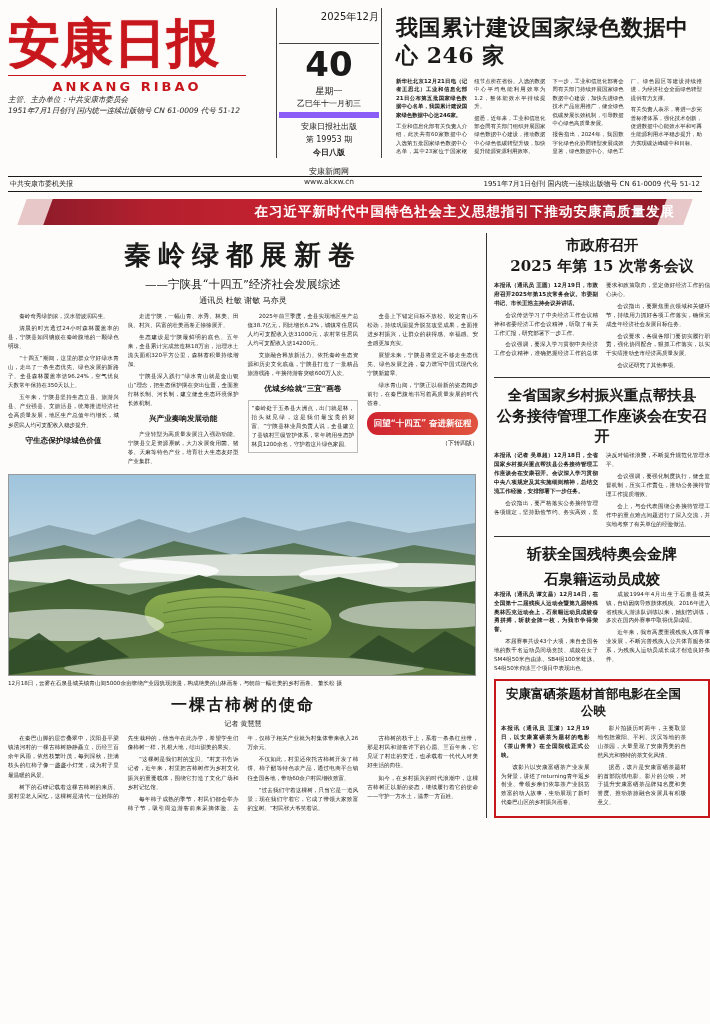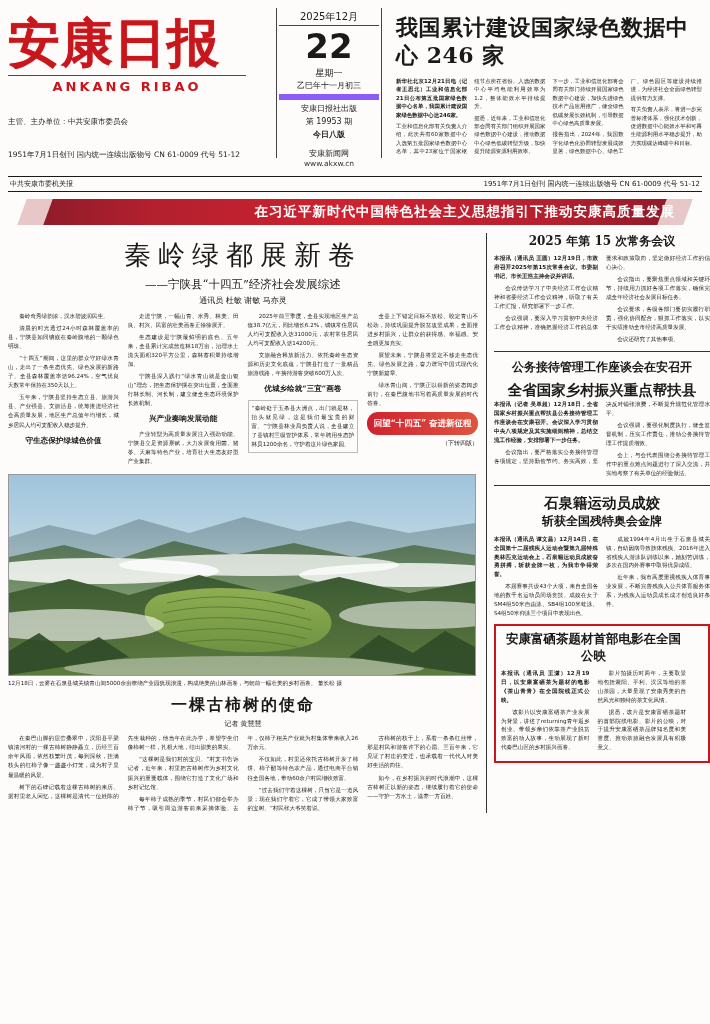--- a/index.html
+++ b/index.html
@@ -16,27 +16,27 @@
   .logo-title{
     font-family:"DejaVu Serif","Liberation Serif",serif;
     font-weight:bold;color:#c8161d;font-size:52px;letter-spacing:1px;
     line-height:1.05;margin-top:10px;white-space:nowrap;
     text-shadow:0 0 1px #c8161d;
   }
   .logo-pinyin{
     color:#c8161d;font-size:13px;letter-spacing:3px;font-weight:bold;
     margin-top:4px;border-top:1.5px solid #c8161d;padding-top:3px;width:238px;text-align:center;
   }
-  .logo-sub{font-size:7.5px;color:#222;margin-top:22px;line-height:1.5;}
+  .logo-sub{font-size:7.5px;color:#222;margin-top:0;line-height:1.5;font-style:italic;}
 
   .date-block{
     width:106px;flex:0 0 106px;border-left:1px solid #444;border-right:1px solid #444;
     text-align:center;padding:2px 2px 0 2px;margin-top:2px;height:150px;box-sizing:border-box;
   }
-  .date-ym{font-size:10px;border-bottom:1px solid #444;padding-bottom:1px;}
+  .date-ym{font-size:10px;border-bottom:1px solid #444;padding-bottom:19px;text-align:right;}
   .date-day{font-size:34px;font-weight:bold;line-height:1.1;padding:2px 0;}
   .date-week{font-size:9px;}
   .date-lunar{font-size:8px;margin-top:0;}
   .date-line{font-size:8px;margin-top:3px;border-top:6px solid #8b5cf6;padding-top:3px;line-height:1.6;}
   .date-issue{font-size:8px;}
   .date-pages{font-size:8px;font-weight:bold;margin-top:2px;}
   .date-org{font-size:8px;margin-top:8px;}
   .date-url{font-size:7.5px;color:#333;}
 
   .head-news{flex:1;padding-left:8px;}
@@ -69,21 +69,21 @@
     font-family:"DejaVu Serif","Liberation Serif",serif;
   }
 
   
   .main{display:flex;gap:8px;}
   .col-left{width:470px;flex:0 0 470px;}
   .col-right{width:216px;flex:0 0 216px;border-left:1px solid #333;padding-left:7px;}
 
   .lead-title{
     text-align:center;font-family:"DejaVu Serif","Liberation Serif",serif;
-    font-size:27px;font-weight:normal;letter-spacing:7px;margin:4px 0 4px 0;
+    font-size:27px;font-weight:bold;letter-spacing:7px;margin:4px 0 4px 0;
   }
   .lead-sub{text-align:center;font-size:11.5px;margin-bottom:3px;font-family:"DejaVu Serif","Liberation Serif",serif;}
   .lead-byline{text-align:center;font-size:8px;margin-bottom:6px;}
 
   .cols4{column-count:4;column-gap:9px;font-size:5.6px;line-height:1.62;text-align:justify;color:#222;}
   .cols4 p{margin:0 0 3px 0;text-indent:2em;}
   .sechead{font-weight:bold;text-align:center;font-size:7.6px;margin:5px 0 4px 0;text-indent:0;
     font-family:"DejaVu Serif","Liberation Serif",serif;}
   .boxquote{border:1px solid #bbb;padding:3px;margin:4px 0;}
 
@@ -106,21 +106,21 @@
     font-size:16px;font-weight:bold;letter-spacing:2px;margin:8px 0 3px 0;
   }
   .sub-article-byline{text-align:center;font-size:7px;margin-bottom:5px;}
 
   
   .r-title{
     text-align:center;font-family:"DejaVu Serif","Liberation Serif",serif;
     font-weight:bold;line-height:1.35;
   }
   .r-t1{font-size:14.5px;margin:2px 0 1px 0;}
-  .r-t2{font-size:12px;margin:0 0 5px 0;}
+  .r-t2{font-size:15px;margin:0 0 5px 0;}
   .cols2{column-count:2;column-gap:8px;font-size:5.6px;line-height:1.6;text-align:justify;color:#222;}
   .cols2 p{margin:0 0 3px 0;text-indent:2em;}
   .cols2 .src{font-weight:bold;text-indent:0;}
   .hr-thin{border-top:1px solid #333;margin:7px 0;}
   .r-block{margin-bottom:4px;}
   .redbox{
     border:2px solid #c8161d;padding:5px 22px 6px 5px;margin-top:6px;
   }
   .redbox .r-t1{font-size:12.5px;margin:0 0 4px 0;}
 </style>
@@ -133,21 +133,21 @@
 
     <div class="logo-block">
       <div class="logo-title">安康日报</div>
       <div class="logo-pinyin">ANKANG   RIBAO</div>
       <div class="logo-sub">主管、主办单位：中共安康市委员会</div>
       <div class="logo-sub">1951年7月1日创刊   国内统一连续出版物号 CN 61-0009   代号 51-12</div>
     </div>
 
     <div class="date-block">
       <div class="date-ym">2025年12月</div>
-      <div class="date-day">22</div>
+      <div class="date-day">40</div>
       <div class="date-week">星期一</div>
       <div class="date-lunar">乙巳年十一月初三</div>
       <div class="date-line">安康日报社出版</div>
       <div class="date-issue">第 19953 期</div>
       <div class="date-pages">今日八版</div>
       <div class="date-org">安康新闻网</div>
       <div class="date-url">www.akxw.cn</div>
     </div>
 
     <div class="head-news">
@@ -267,49 +267,50 @@
         <p>不仅如此，村里还依托古柿树开发了柿饼、柿子醋等特色农产品，通过电商平台销往全国各地，带动60余户村民增收致富。</p>
         <p>“过去我们守着这棵树，只当它是一道风景；现在我们守着它，它成了带领大家致富的宝树。”村民张大爷笑着说。</p>
         <p>古柿树的枝干上，系着一条条红丝带，那是村民和游客许下的心愿。三百年来，它见证了村庄的变迁，也承载着一代代人对美好生活的向往。</p>
         <p>如今，在乡村振兴的时代浪潮中，这棵古柿树正以新的姿态，继续履行着它的使命——守护一方水土，滋养一方百姓。</p>
       </div>
     </div>
 
     <div class="col-right">
 
       <div class="r-block">
+        <div class="r-title r-t1">市政府召开</div>
         <div class="r-title r-t2">2025 年第 15 次常务会议</div>
         <div class="cols2">
           <p class="src">本报讯（通讯员 王圆）12月19日，市政府召开2025年第15次常务会议。市委副书记、市长王浩主持会议并讲话。</p>
           <p>会议传达学习了中央经济工作会议精神和省委经济工作会议精神，听取了有关工作汇报，研究部署下一步工作。</p>
           <p>会议强调，要深入学习贯彻中央经济工作会议精神，准确把握经济工作的总体要求和政策取向，坚定做好经济工作的信心决心。</p>
           <p>会议指出，要聚焦重点领域和关键环节，持续用力抓好各项工作落实，确保完成全年经济社会发展目标任务。</p>
           <p>会议要求，各级各部门要切实履行职责，强化协同配合，狠抓工作落实，以实干实绩推动全市经济高质量发展。</p>
           <p>会议还研究了其他事项。</p>
         </div>
       </div>
 
       <div class="hr-thin"></div>
 
       <div class="r-block">
+        <div class="r-title r-t1">全省国家乡村振兴重点帮扶县</div>
         <div class="r-title r-t2">公务接待管理工作座谈会在安召开</div>
-        <div class="r-title r-t1">全省国家乡村振兴重点帮扶县</div>
         <div class="cols2">
           <p class="src">本报讯（记者 吴单超）12月18日，全省国家乡村振兴重点帮扶县公务接待管理工作座谈会在安康召开。会议深入学习贯彻中央八项规定及其实施细则精神，总结交流工作经验，安排部署下一步任务。</p>
           <p>会议指出，要严格落实公务接待管理各项规定，坚持勤俭节约、务实高效，坚决反对铺张浪费，不断提升规范化管理水平。</p>
           <p>会议强调，要强化制度执行，健全监督机制，压实工作责任，推动公务接待管理工作提质增效。</p>
           <p>会上，与会代表围绕公务接待管理工作中的重点难点问题进行了深入交流，并实地考察了有关单位的经验做法。</p>
         </div>
       </div>
 
       <div class="hr-thin"></div>
 
       <div class="r-block">
+        <div class="r-title r-t2">斩获全国残特奥会金牌</div>
         <div class="r-title r-t1">石泉籍运动员成姣</div>
-        <div class="r-title r-t2">斩获全国残特奥会金牌</div>
         <div class="cols2">
           <p class="src">本报讯（通讯员 谭文昌）12月14日，在全国第十二届残疾人运动会暨第九届特殊奥林匹克运动会上，石泉籍运动员成姣奋勇拼搏，斩获金牌一枚，为我市争得荣誉。</p>
           <p>本届赛事共设43个大项，来自全国各地的数千名运动员同场竞技。成姣在女子SM4组50米自由泳、SB4组100米蛙泳、S4组50米仰泳三个项目中表现出色。</p>
           <p>成姣1994年4月出生于石泉县城关镇，自幼因病导致肢体残疾。2016年进入省残疾人游泳队训练以来，她刻苦训练，多次在国内外赛事中取得优异成绩。</p>
           <p>近年来，我市高度重视残疾人体育事业发展，不断完善残疾人公共体育服务体系，为残疾人运动员成长成才创造良好条件。</p>
         </div>
       </div>
 
       <div class="redbox">
         <div class="r-title r-t1">安康富硒茶题材首部电影在全国公映</div>

